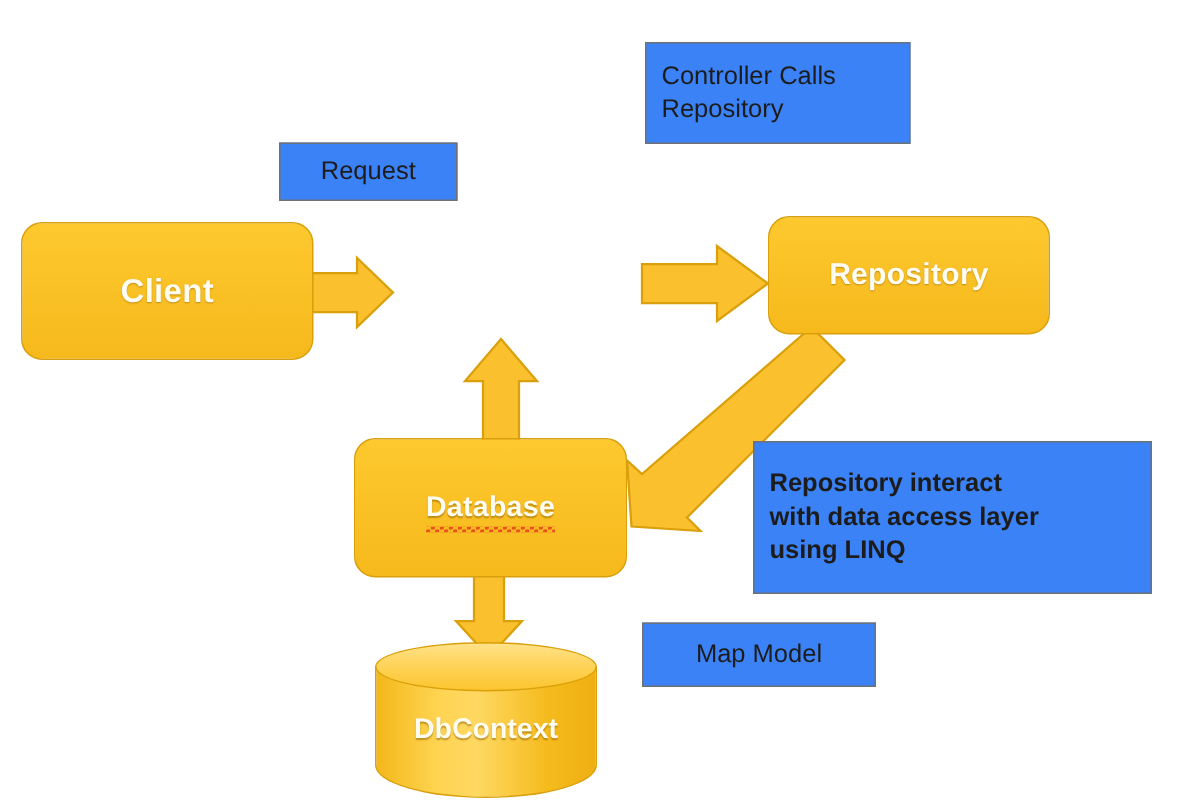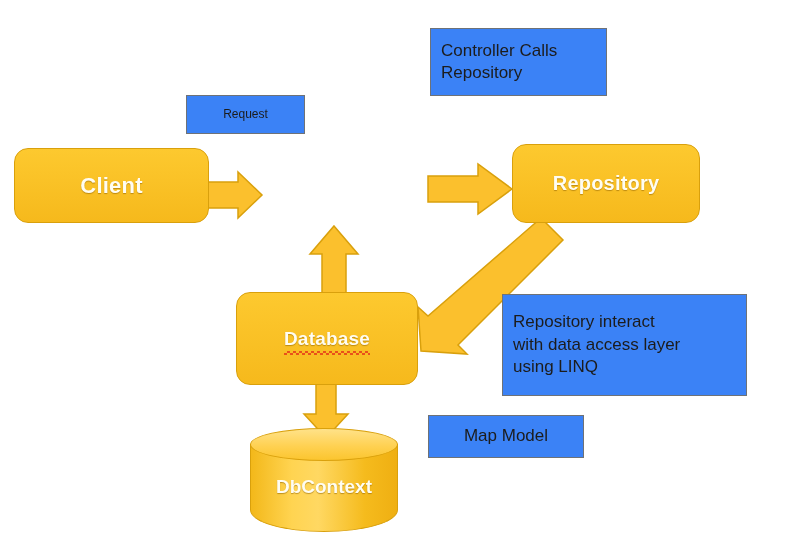--- a/index.html
+++ b/index.html
@@ -143,50 +143,50 @@
 
     <polygon class="arrow-shape" points="428,176 478,176 478,164 512,189 478,214 478,202 428,202"></polygon>
 
     <polygon class="arrow-shape" points="334,226 358,254 346,254 346,296 322,296 322,254 310,254"></polygon>
 
     <polygon class="arrow-shape" points="316,380 336,380 336,414 348,414 326,438 304,414 316,414"></polygon>
 
     <polygon class="arrow-shape" points="541,218 563,240 458,345 467,354 421,351 418,307 428,316"></polygon>
   </svg>
 
-  <div class="node rounded" id="client-node" style="left:14px; top:148px; width:195px; height:75px;">
+  <div class="node rounded" id="client-node" style="left:14px; top:148px; width:195px; height:92px;">
     <span class="node-label" style="font-size:22px;">Client</span>
   </div>
 
 
   <div class="node rounded" id="repository-node" style="left:512px; top:144px; width:188px; height:79px;">
     <span class="node-label" style="font-size:20px;">Repository</span>
   </div>
 
   <div class="node rounded" id="dbcontext-node" style="left:236px; top:292px; width:182px; height:93px;">
     <span class="node-label squiggle" style="font-size:19px;">Database</span>
   </div>
 
   <div id="database-node" style="left:250px; top:428px; width:148px; height:104px;">
     <div class="cyl-body"></div>
     <div class="cyl-top"></div>
     <div class="db-label">DbContext</div>
   </div>
 
   <div class="note" style="left:186px; top:95px; width:119px; height:39px; justify-content:center;">
-    <span class="note-text" style="font-size:12px;">Request</span>
+    <span class="note-text" style="font-size:17px;">Request</span>
   </div>
 
   <div class="note" style="left:430px; top:28px; width:177px; height:68px;">
     <span class="note-text">Controller Calls
 Repository</span>
   </div>
 
 
-  <div class="note" style="left:502px; top:294px; width:245px; height:102px;">
+  <div class="note" style="left:502px; top:294px; width:266px; height:102px;font-weight:bold;">
     <span class="note-text">Repository interact
 with data access layer
 using LINQ</span>
   </div>
 
   <div class="note" style="left:428px; top:415px; width:156px; height:43px; justify-content:center;">
     <span class="note-text">Map Model</span>
   </div>
 
 </div>

